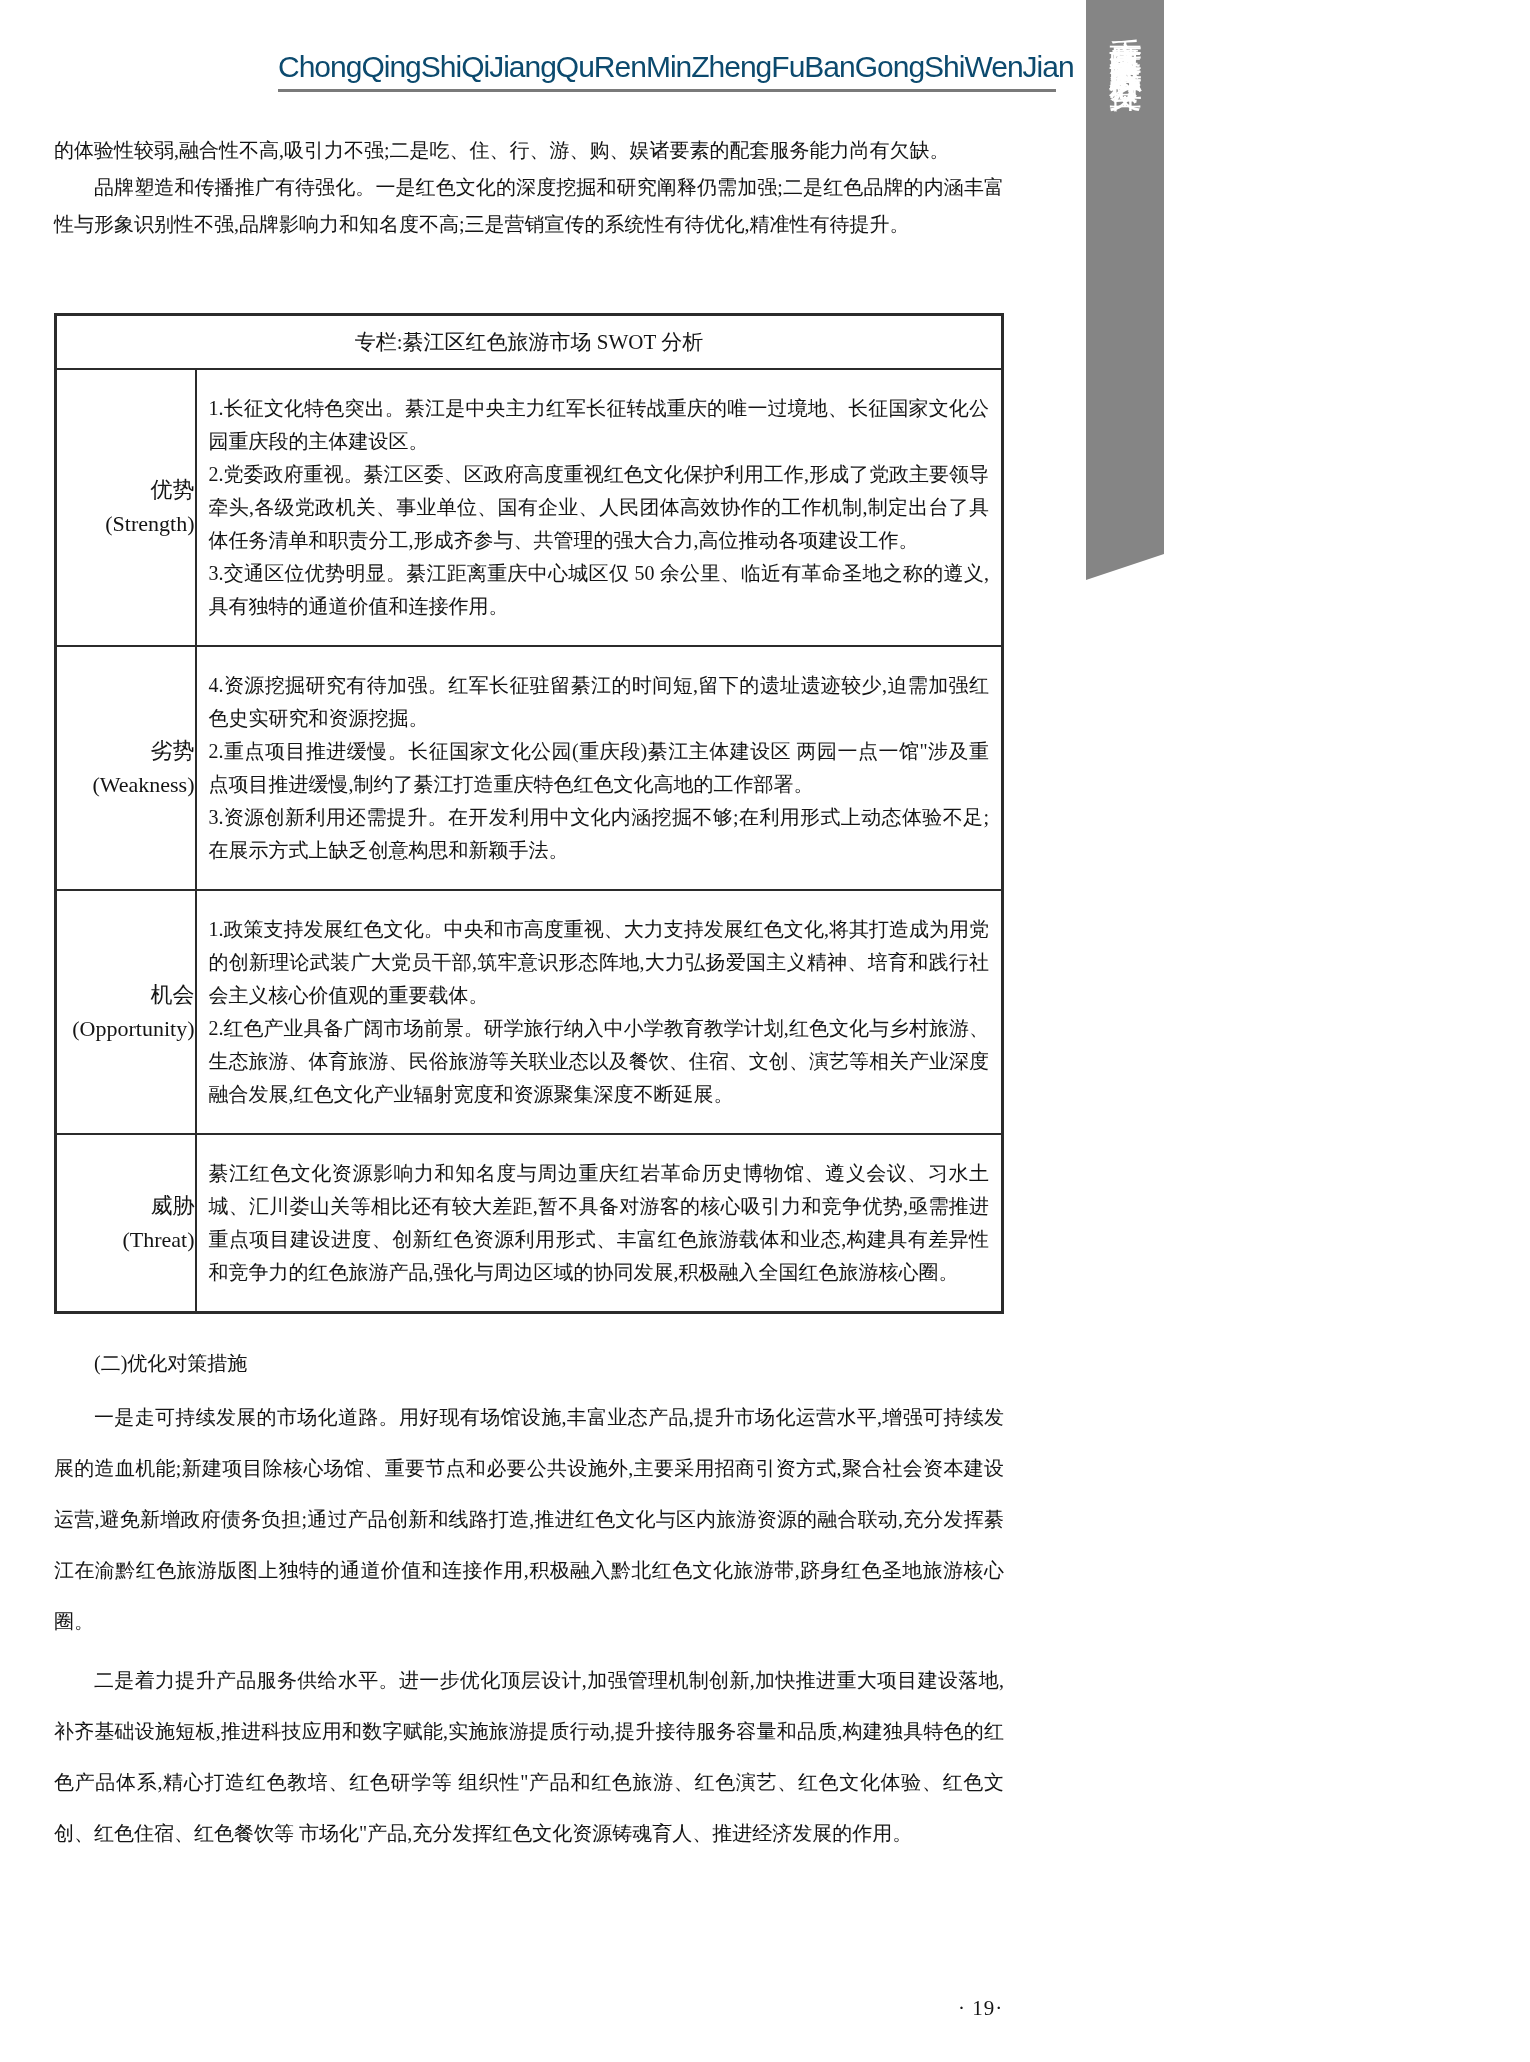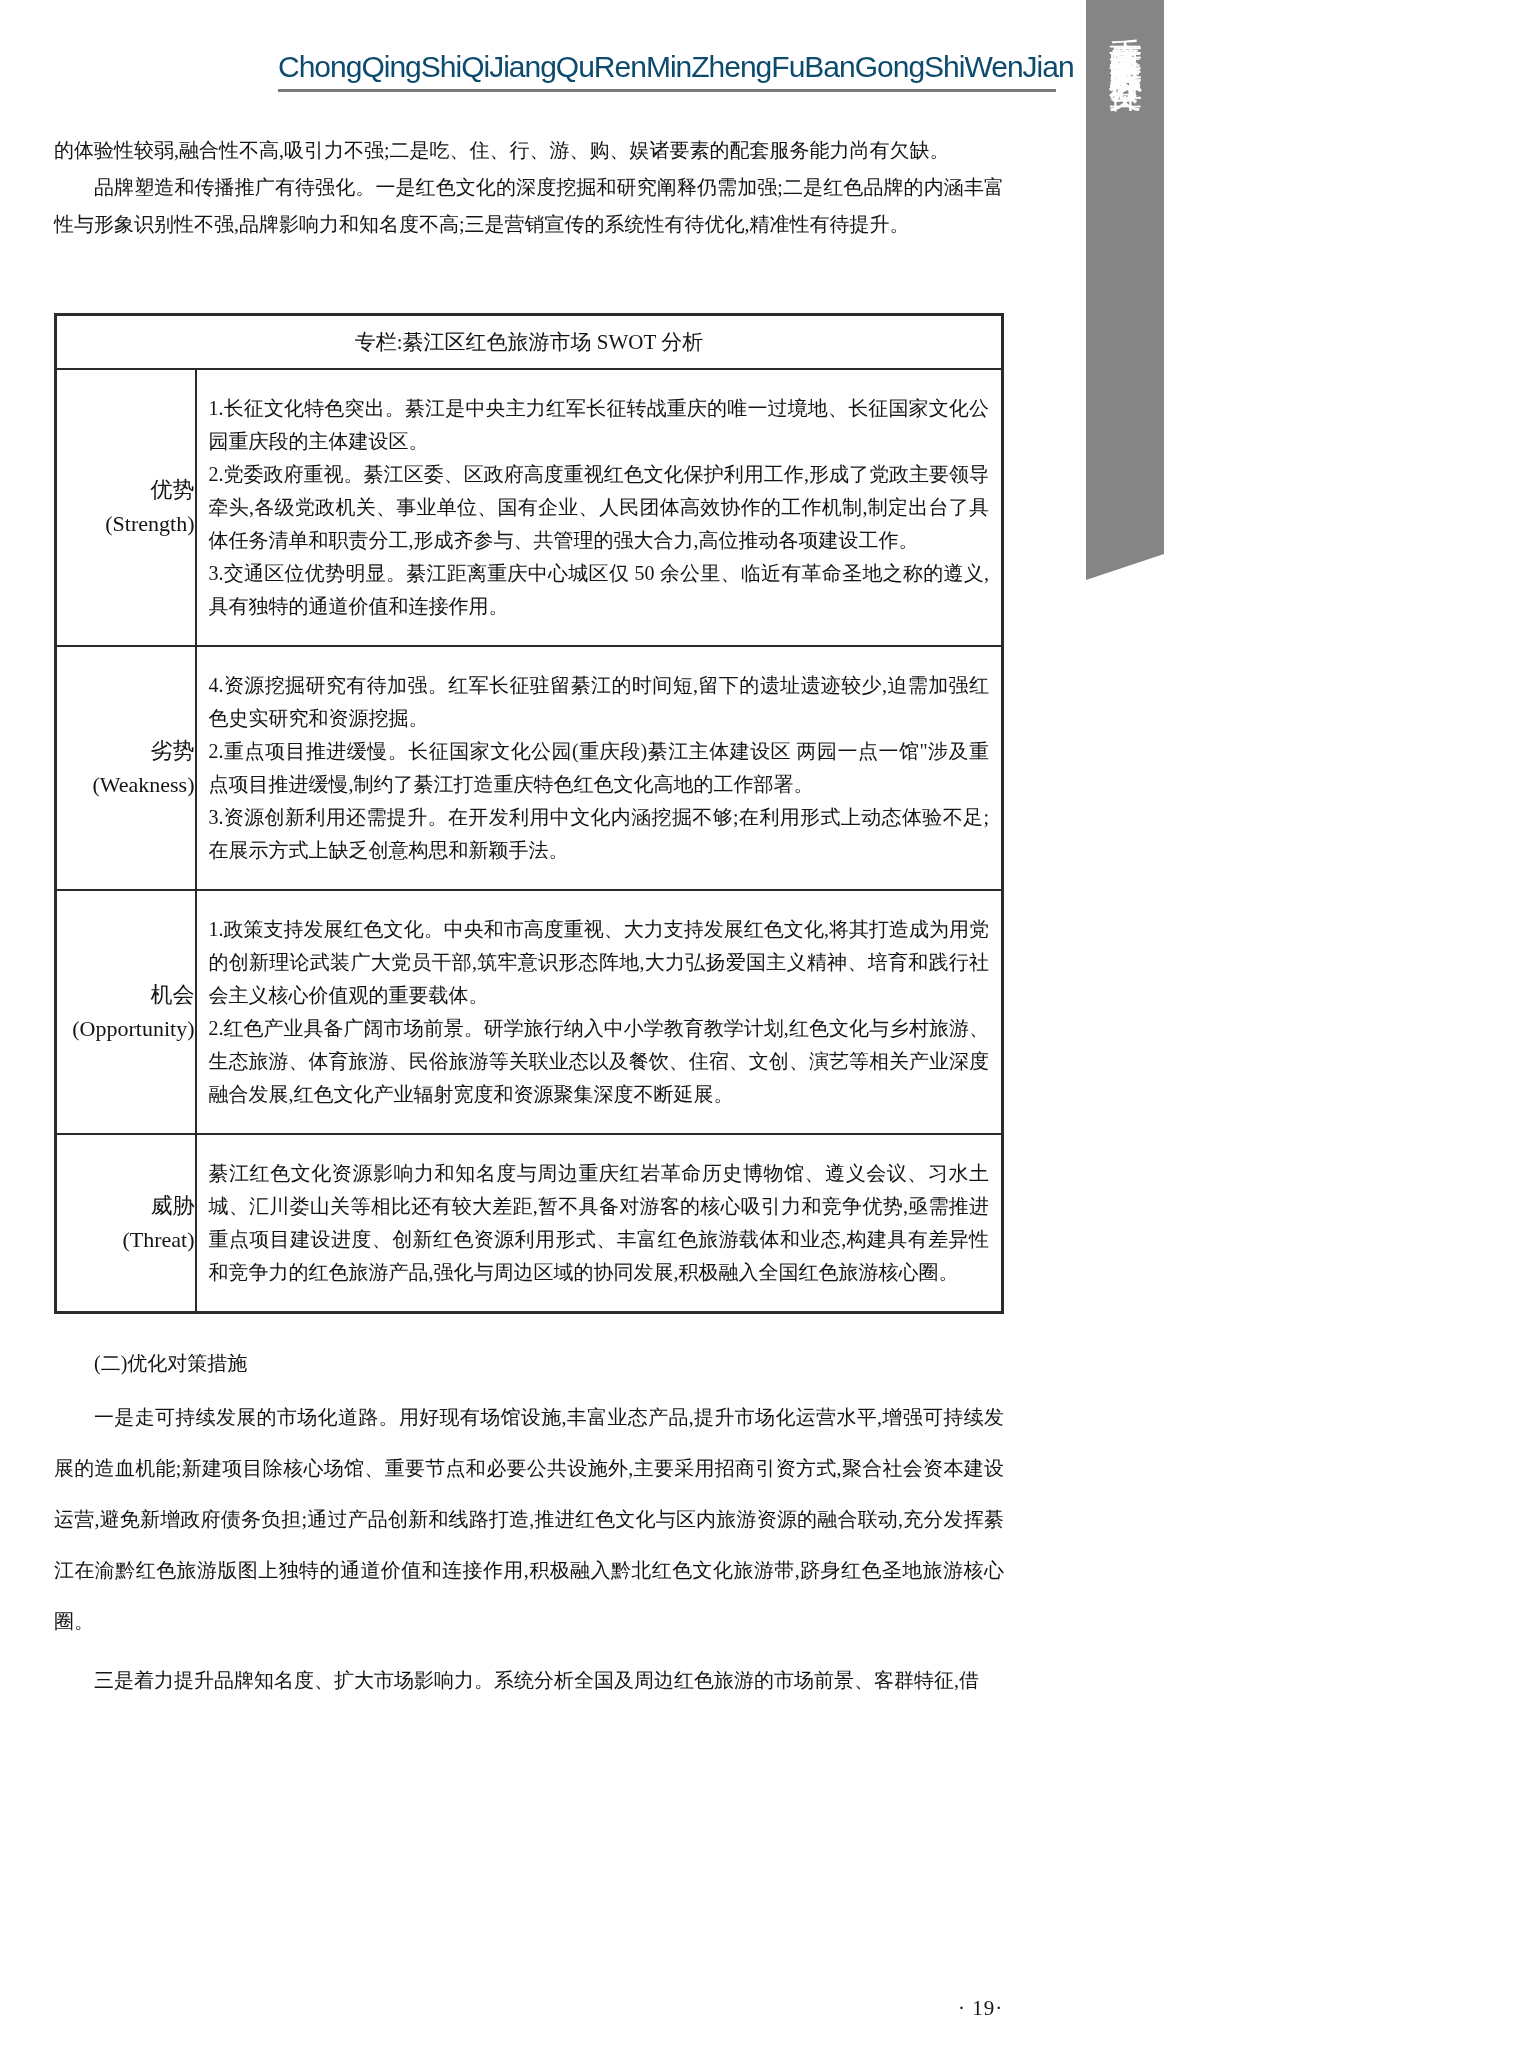--- a/index.html
+++ b/index.html
@@ -165,19 +165,19 @@
           </td>
           <td class="t-content">
             <p>綦江红色文化资源影响力和知名度与周边重庆红岩革命历史博物馆、遵义会议、习水土城、汇川娄山关等相比还有较大差距,暂不具备对游客的核心吸引力和竞争优势,亟需推进重点项目建设进度、创新红色资源利用形式、丰富红色旅游载体和业态,构建具有差异性和竞争力的红色旅游产品,强化与周边区域的协同发展,积极融入全国红色旅游核心圈。</p>
           </td>
         </tr>
       </tbody>
     </table>
 
     <p class="section-heading">(二)优化对策措施</p>
     <p class="body-para">一是走可持续发展的市场化道路。用好现有场馆设施,丰富业态产品,提升市场化运营水平,增强可持续发展的造血机能;新建项目除核心场馆、重要节点和必要公共设施外,主要采用招商引资方式,聚合社会资本建设运营,避免新增政府债务负担;通过产品创新和线路打造,推进红色文化与区内旅游资源的融合联动,充分发挥綦江在渝黔红色旅游版图上独特的通道价值和连接作用,积极融入黔北红色文化旅游带,跻身红色圣地旅游核心圈。</p>
-    <p class="body-para">三是着力提升品牌知名度、扩大市场影响力。系统分析全国及周边红色旅游的市场前景、客群特征,借</p>
+    <p class="body-para">二是着力提升产品服务供给水平。进一步优化顶层设计,加强管理机制创新,加快推进重大项目建设落地,补齐基础设施短板,推进科技应用和数字赋能,实施旅游提质行动,提升接待服务容量和品质,构建独具特色的红色产品体系,精心打造红色教培、红色研学等 组织性"产品和红色旅游、红色演艺、红色文化体验、红色文创、红色住宿、红色餐饮等 市场化"产品,充分发挥红色文化资源铸魂育人、推进经济发展的作用。</p>
 
   </div>
 
   <div class="page-number">· 19·</div>
 
 </div>
 
 </body></html>

